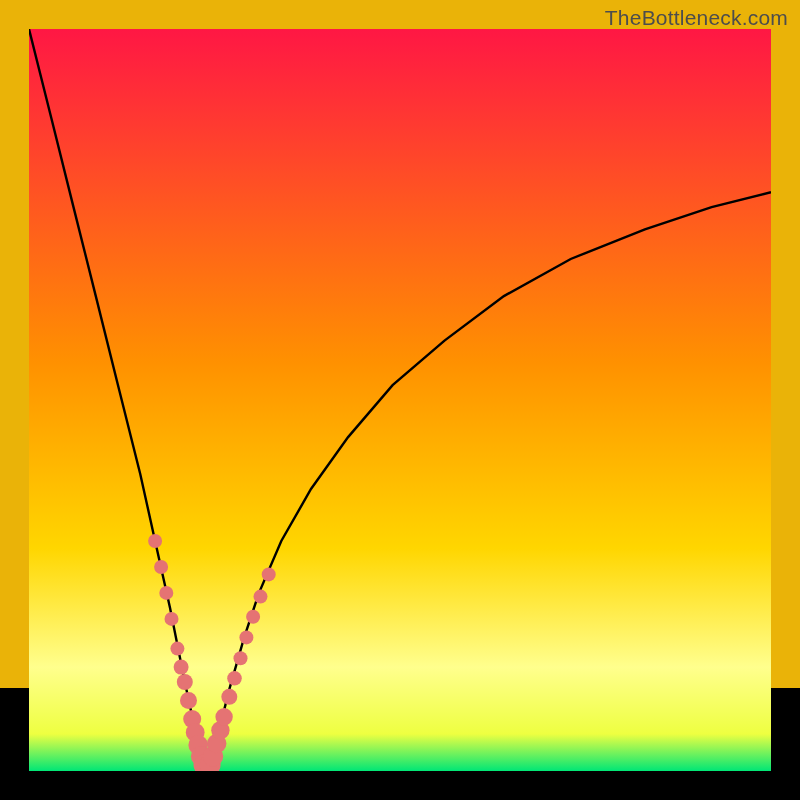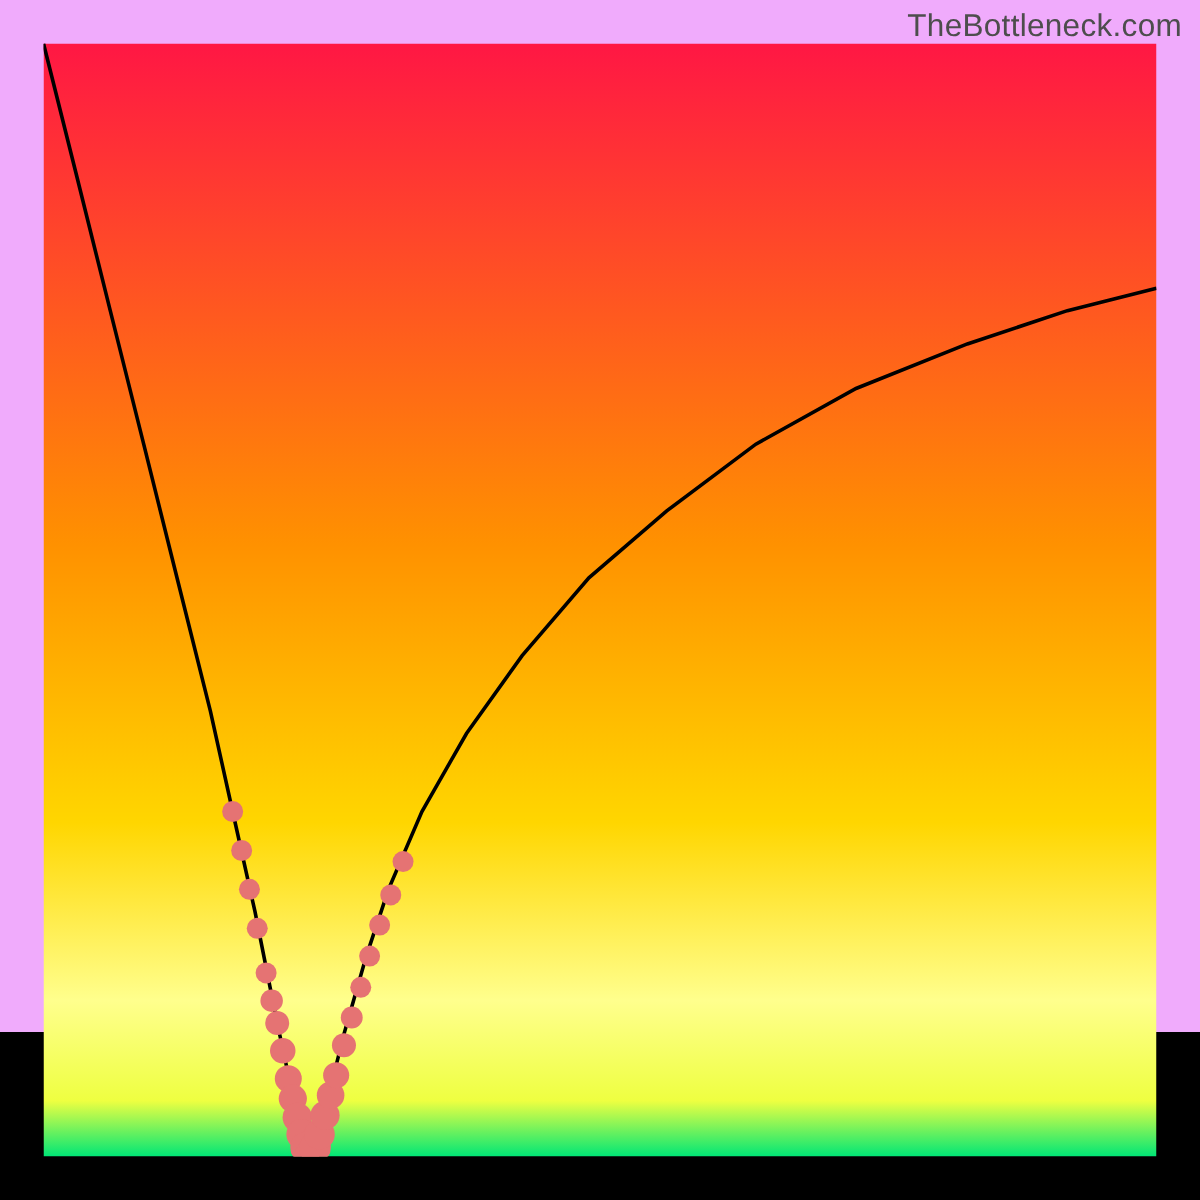--- a/index.html
+++ b/index.html
@@ -8,21 +8,21 @@
     width: 800px;
     height: 800px;
     overflow: hidden;
     background: #000;
     font-family: Arial, Helvetica, sans-serif;
   }
   .frame {
     position: absolute;
     left: 0; top: 0;
     width: 800px; height: 688px;
-    background: #f0abfc;
+    background: #eab308;
   }
   .plot {
     position: absolute;
     left: 29px;
     top: 29px;
     width: 742px;
     height: 742px;
     
   }
   .watermark {

